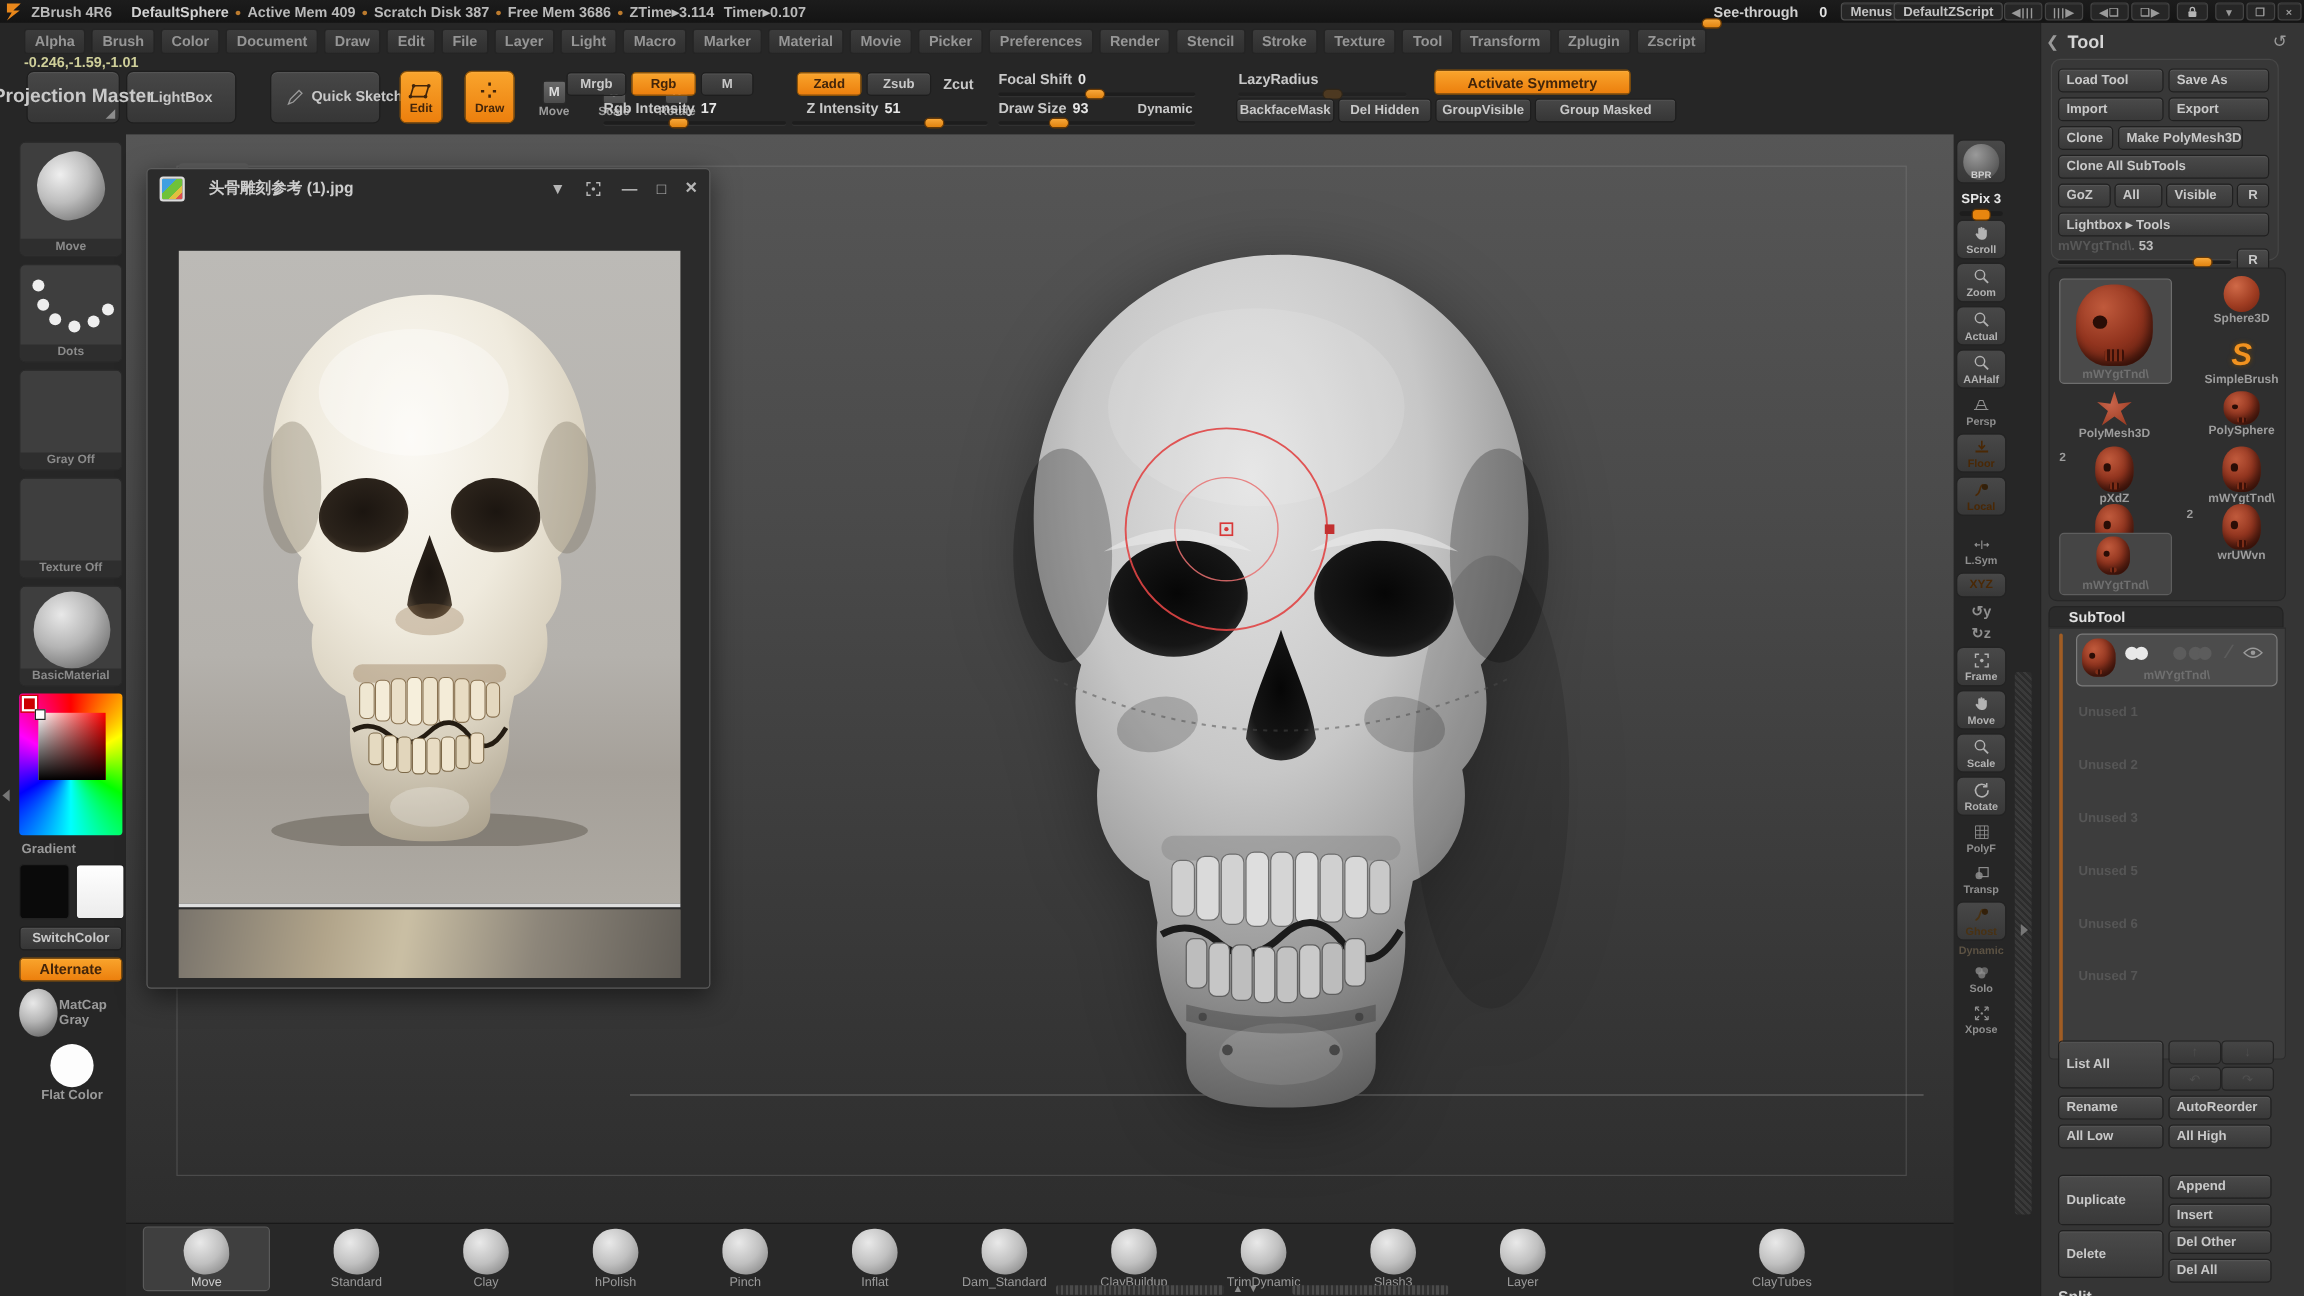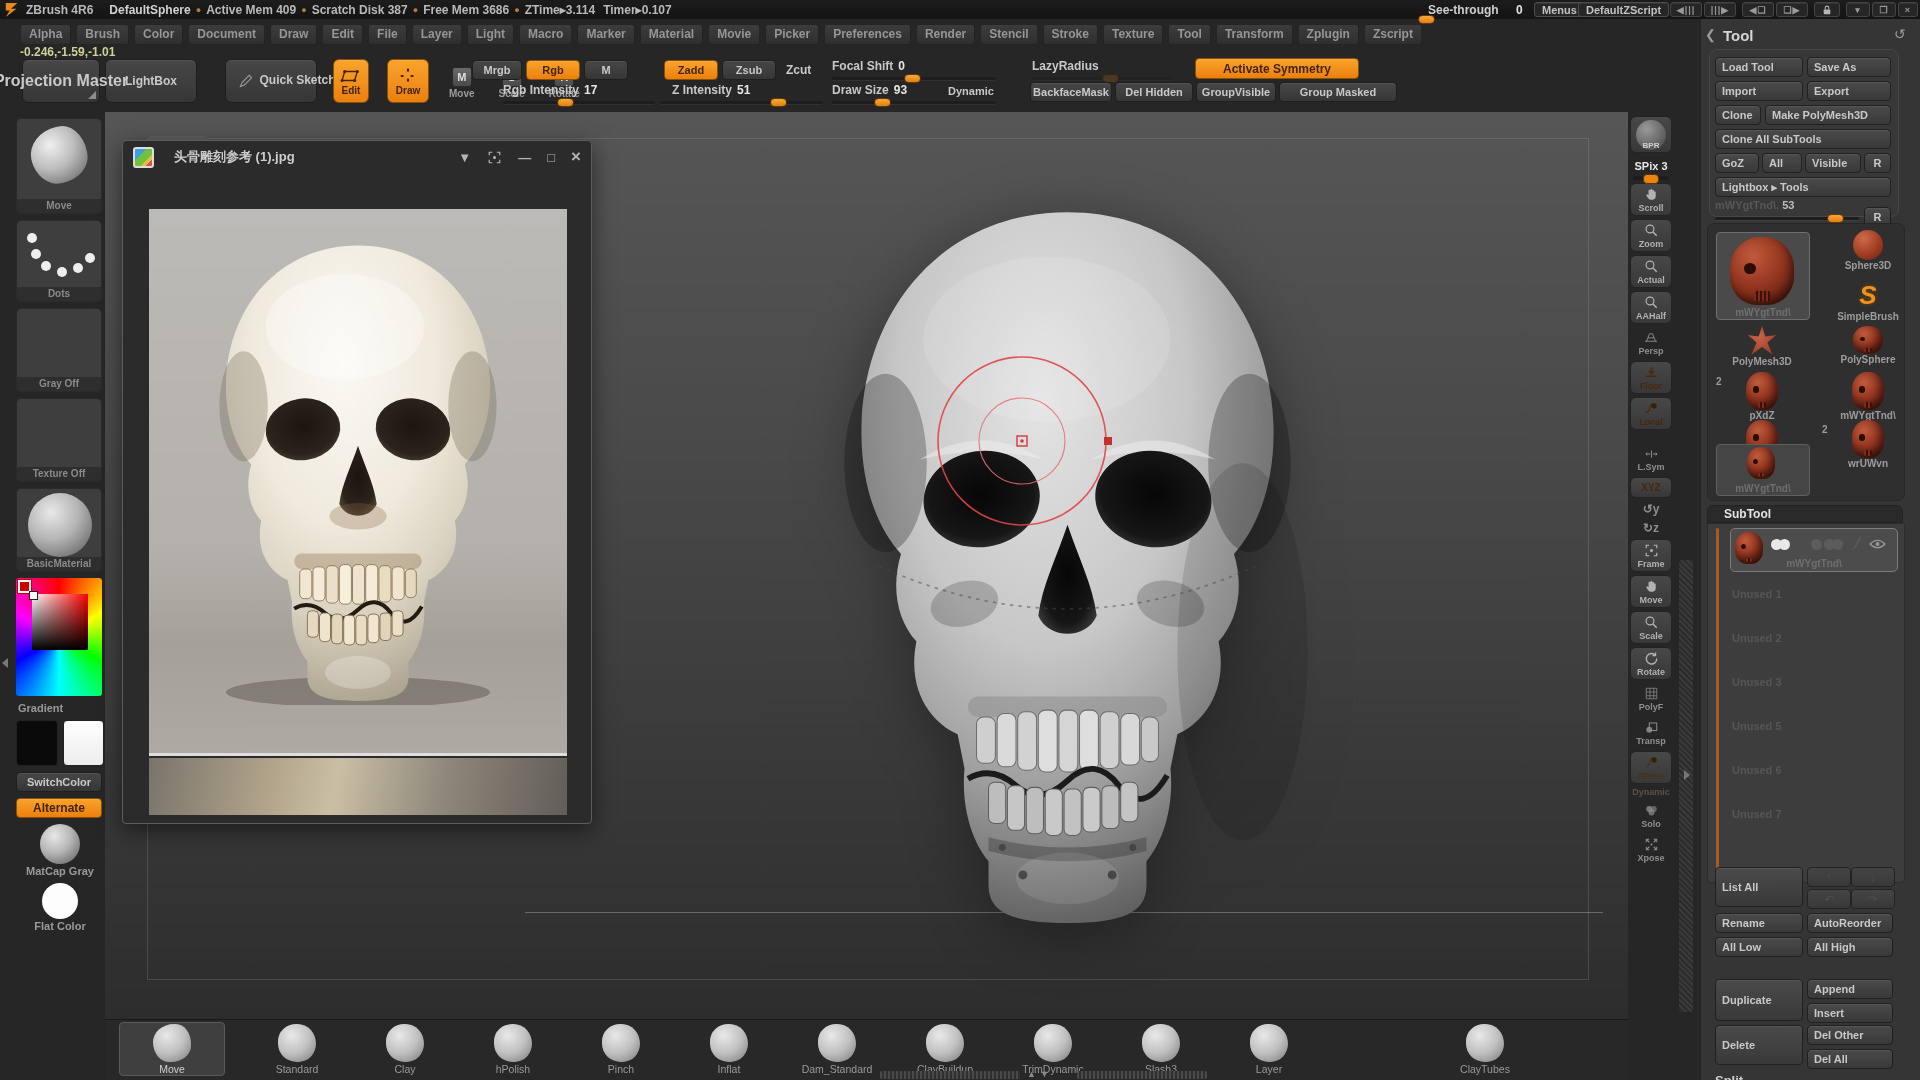--- a/index.html
+++ b/index.html
@@ -450,21 +450,21 @@
     <div class="pick-mark" style="left:2px;top:2px"></div>
     <div class="sv-mark" style="left:13px;top:13px"></div>
   </div>
   <div class="side-lbl" style="padding-left:2px">Gradient</div>
   <div style="display:flex;gap:5px">
     <div class="swatch" style="background:#0a0a0a"></div>
     <div class="swatch" style="background:linear-gradient(#fff,#ececec)"></div>
   </div>
   <div class="btn" style="height:20px;font-size:11px;width:86px">SwitchColor</div>
   <div class="btn or" style="height:20px;font-size:12px;width:86px">Alternate</div>
-  <div style="display:flex;flex-direction:column;align-items:center;gap:1px">
+  <div style="display:flex;flex-direction:row;align-items:center;gap:1px">
     <div class="sphere" style="width:40px;height:40px"></div>
     <div class="side-lbl">MatCap Gray</div>
   </div>
   <div style="display:flex;flex-direction:column;align-items:center;gap:1px">
     <div style="width:36px;height:36px;border-radius:50%;background:#fdfdfd"></div>
     <div class="side-lbl">Flat Color</div>
   </div>
 </div>
 
 <div class="b refwin">
@@ -672,21 +672,21 @@
   <div class="b" style="left:4px;top:8px;color:#9a9a9a;font-size:13px">❮</div>
   <div class="ptitle">Tool</div>
   <div class="b" style="left:193px;top:7px;color:#9a9a9a;font-size:14px">↺</div>
 
   <div class="groupbox"></div>
   <div class="pbtn" style="left:14px;top:38px;width:88px">Load Tool</div>
   <div class="pbtn" style="left:106px;top:38px;width:84px">Save As</div>
   <div class="pbtn" style="left:14px;top:62px;width:88px">Import</div>
   <div class="pbtn" style="left:106px;top:62px;width:84px">Export</div>
   <div class="pbtn" style="left:14px;top:86px;width:46px">Clone</div>
-  <div class="pbtn" style="left:64px;top:86px;width:126px">Make PolyMesh3D</div>
+  <div class="pbtn" style="left:64px;top:86px;width:104px">Make PolyMesh3D</div>
   <div class="pbtn" style="left:14px;top:110px;width:176px">Clone All SubTools</div>
   <div class="pbtn" style="left:14px;top:134px;width:44px">GoZ</div>
   <div class="pbtn" style="left:61px;top:134px;width:40px">All</div>
   <div class="pbtn" style="left:104px;top:134px;width:56px">Visible</div>
   <div class="pbtn" style="left:163px;top:134px;width:27px;justify-content:center">R</div>
   <div class="pbtn" style="left:14px;top:158px;width:176px">Lightbox ▸ Tools</div>
   <span class="b dim" style="left:14px;top:180px;font-size:11px;font-weight:bold"><span>mWYgtTnd\.</span> <span style="color:#bdbdbd">53</span></span>
   <div class="track" style="left:14px;top:198px;width:144px">
       <div class="handle" style="left:112px"></div>
     </div>

